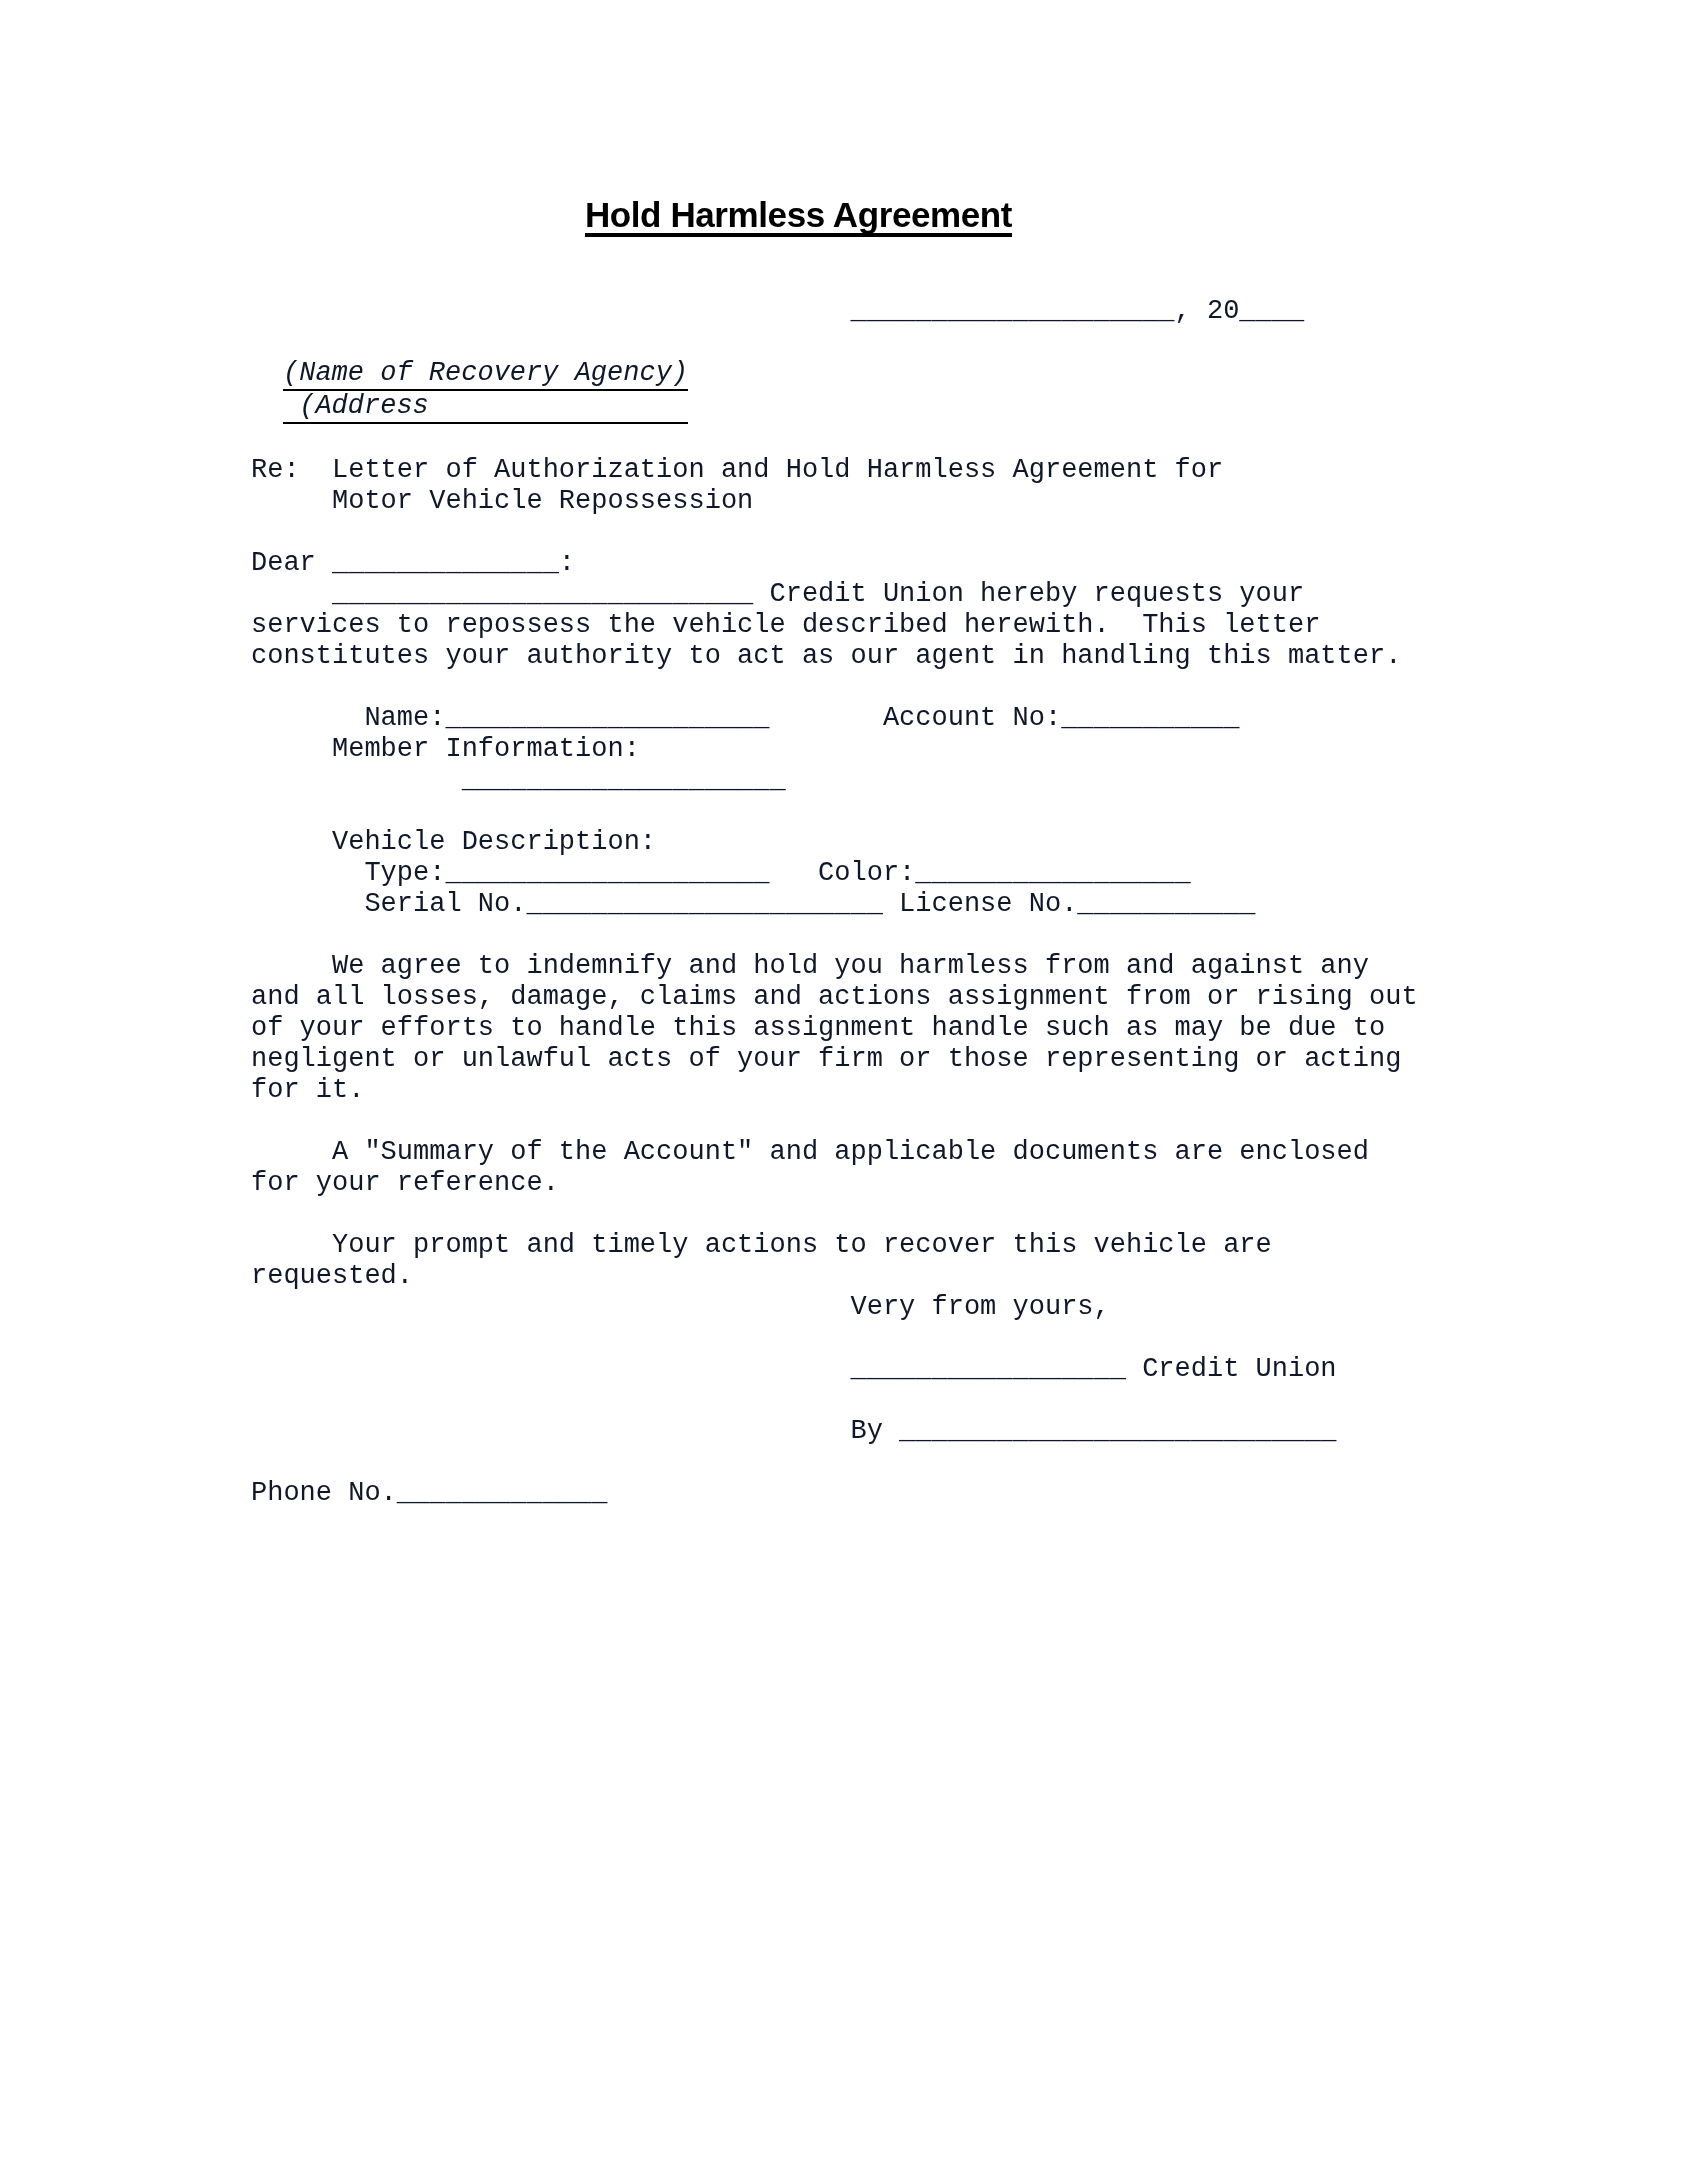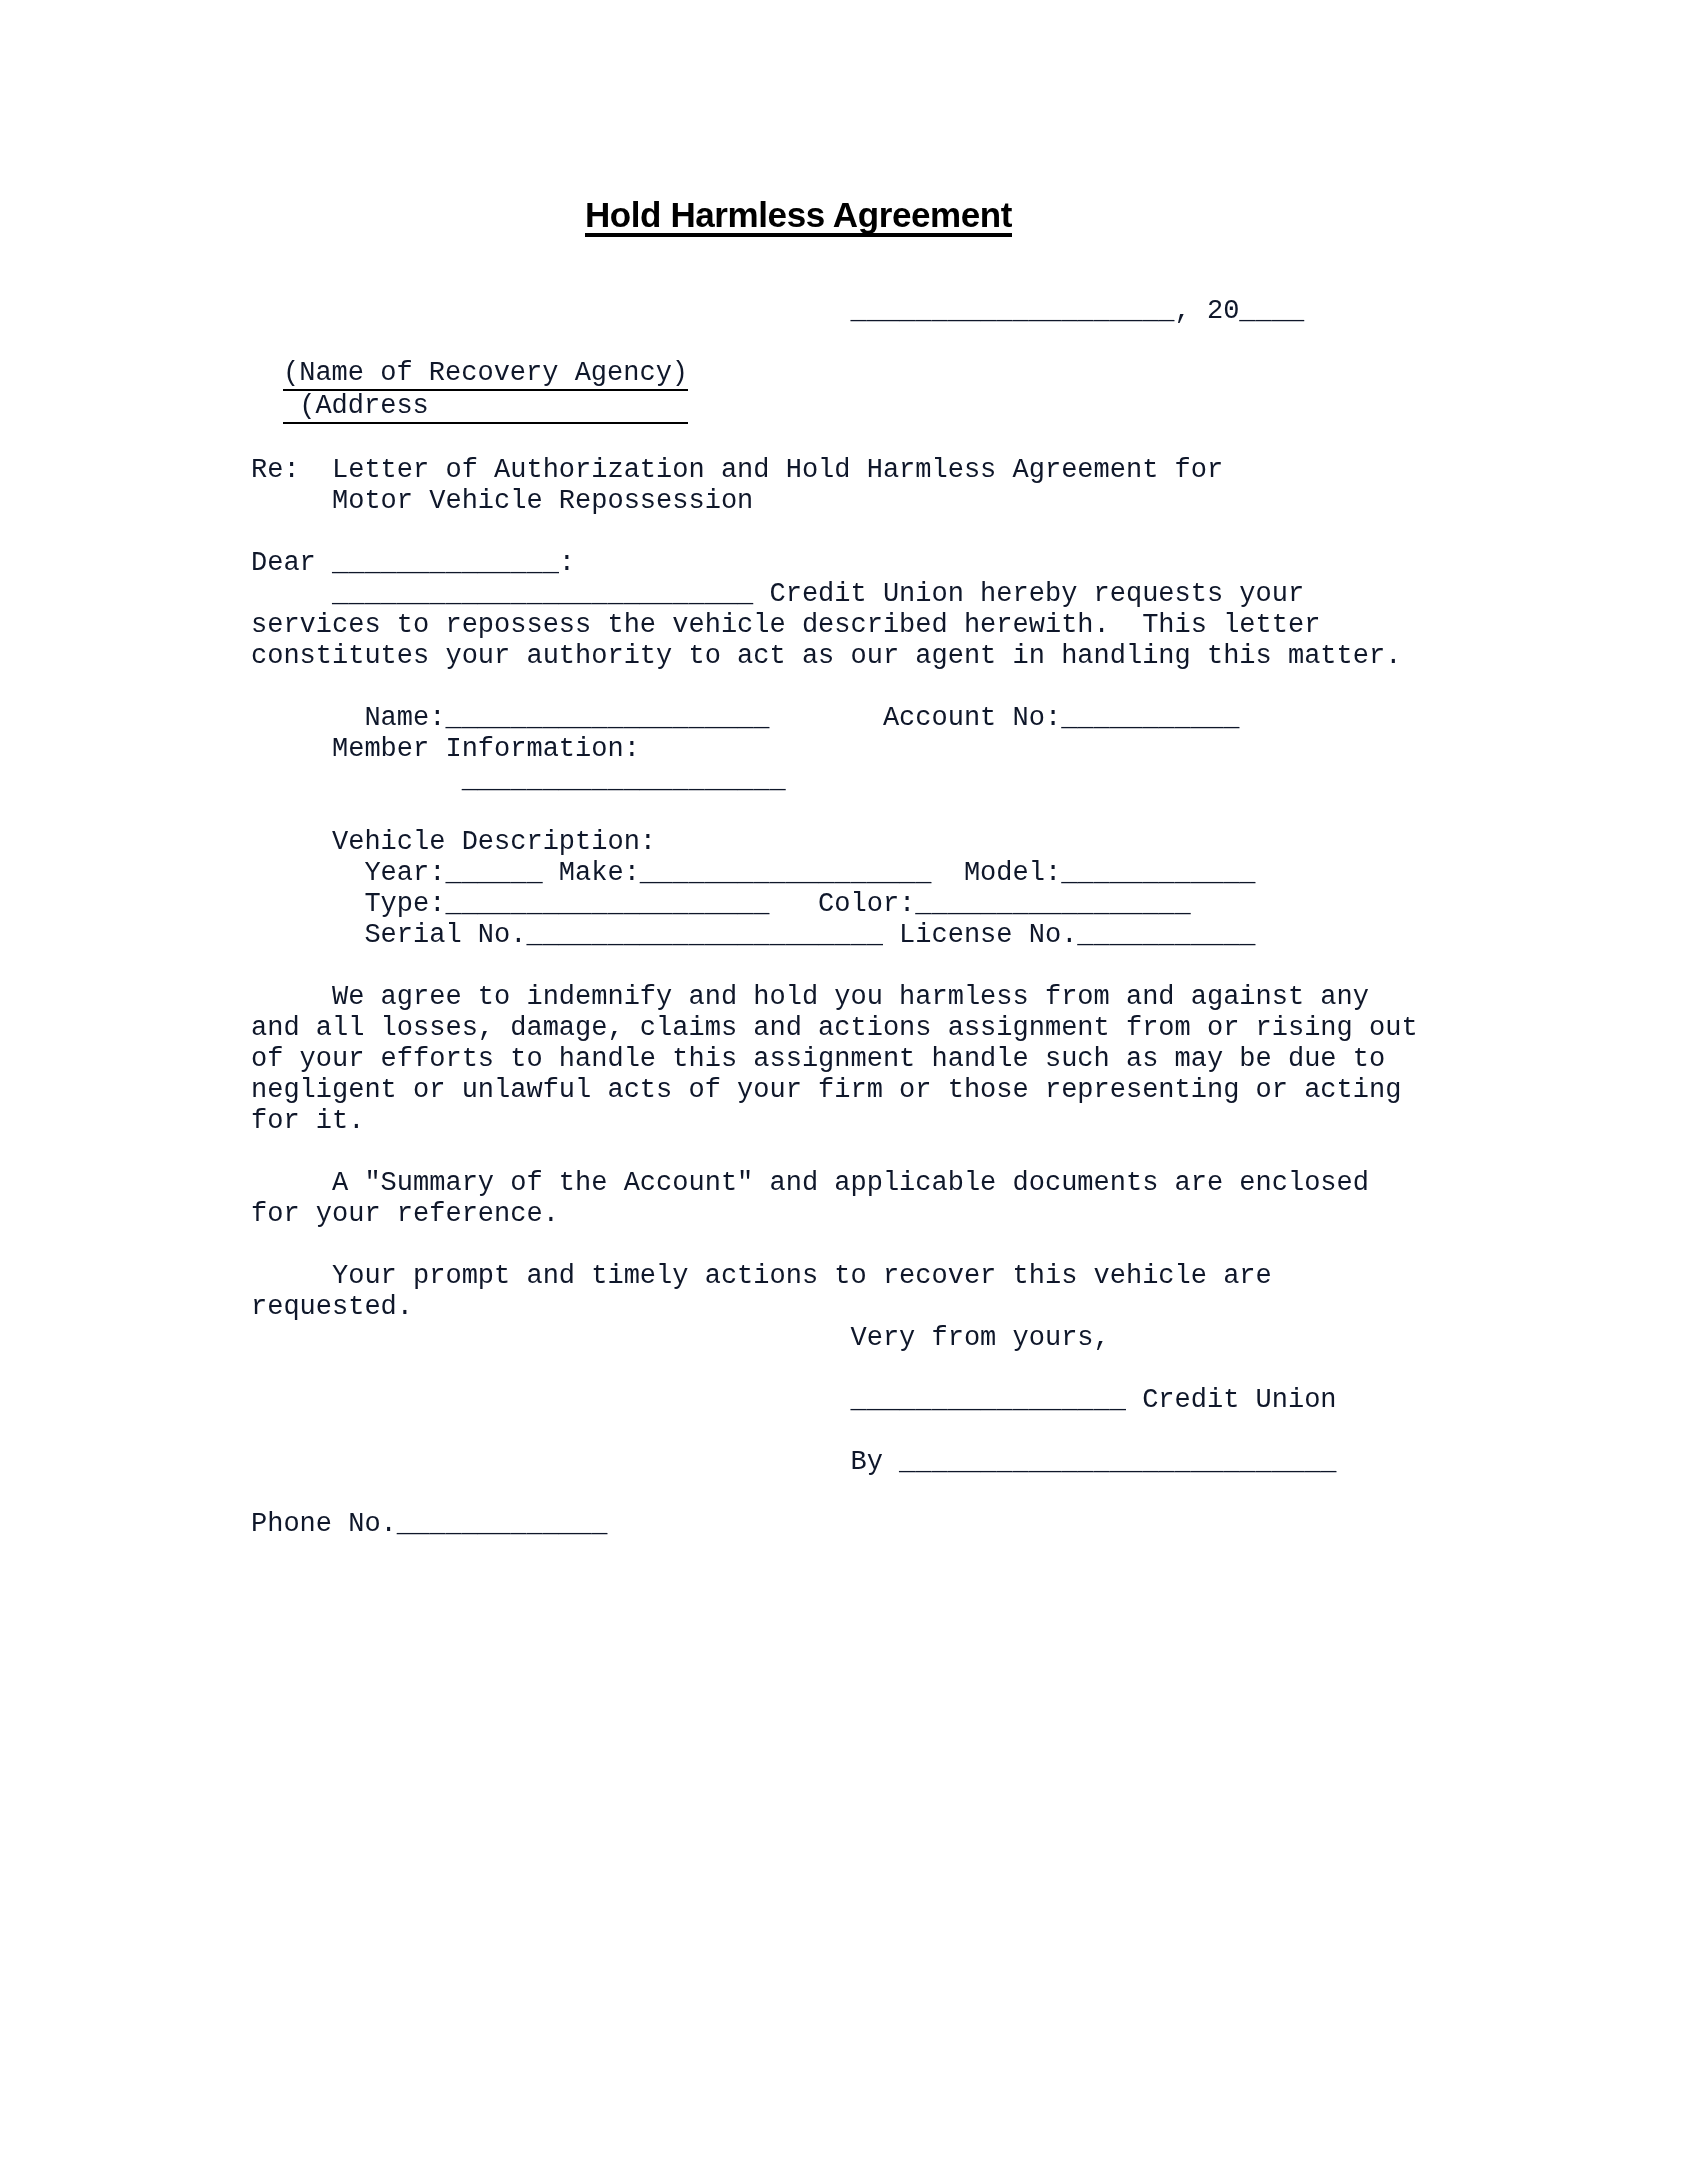--- a/index.html
+++ b/index.html
@@ -42,20 +42,21 @@
     white-space: pre;
     min-height: 31px;
   }
   .ul {
     display: inline-block;
     border-bottom: 2.6px solid #000;
     white-space: pre;
   }
   .ind2 {
     margin-left: 32px;
+    font-style: italic;
   }
 </style>
 </head>
 <body>
 
 <div class="page">
 
   <div class="title-wrap">
     <span class="doc-title">Hold Harmless Agreement</span>
   </div>
@@ -84,21 +85,20 @@
 
     <div class="line"></div>
 
     <div class="line">       Name:____________________       Account No:___________</div>
     <div class="line">     Member Information:</div>
     <div class="line">             ____________________</div>
 
     <div class="line"></div>
 
     <div class="line">     Vehicle Description:</div>
-    <div class="line">       Year:______ Make:__________________  Model:____________</div>
     <div class="line">       Type:____________________   Color:_________________</div>
     <div class="line">       Serial No.______________________ License No.___________</div>
 
     <div class="line"></div>
 
     <div class="line">     We agree to indemnify and hold you harmless from and against any</div>
     <div class="line">and all losses, damage, claims and actions assignment from or rising out</div>
     <div class="line">of your efforts to handle this assignment handle such as may be due to</div>
     <div class="line">negligent or unlawful acts of your firm or those representing or acting</div>
     <div class="line">for it.</div>

